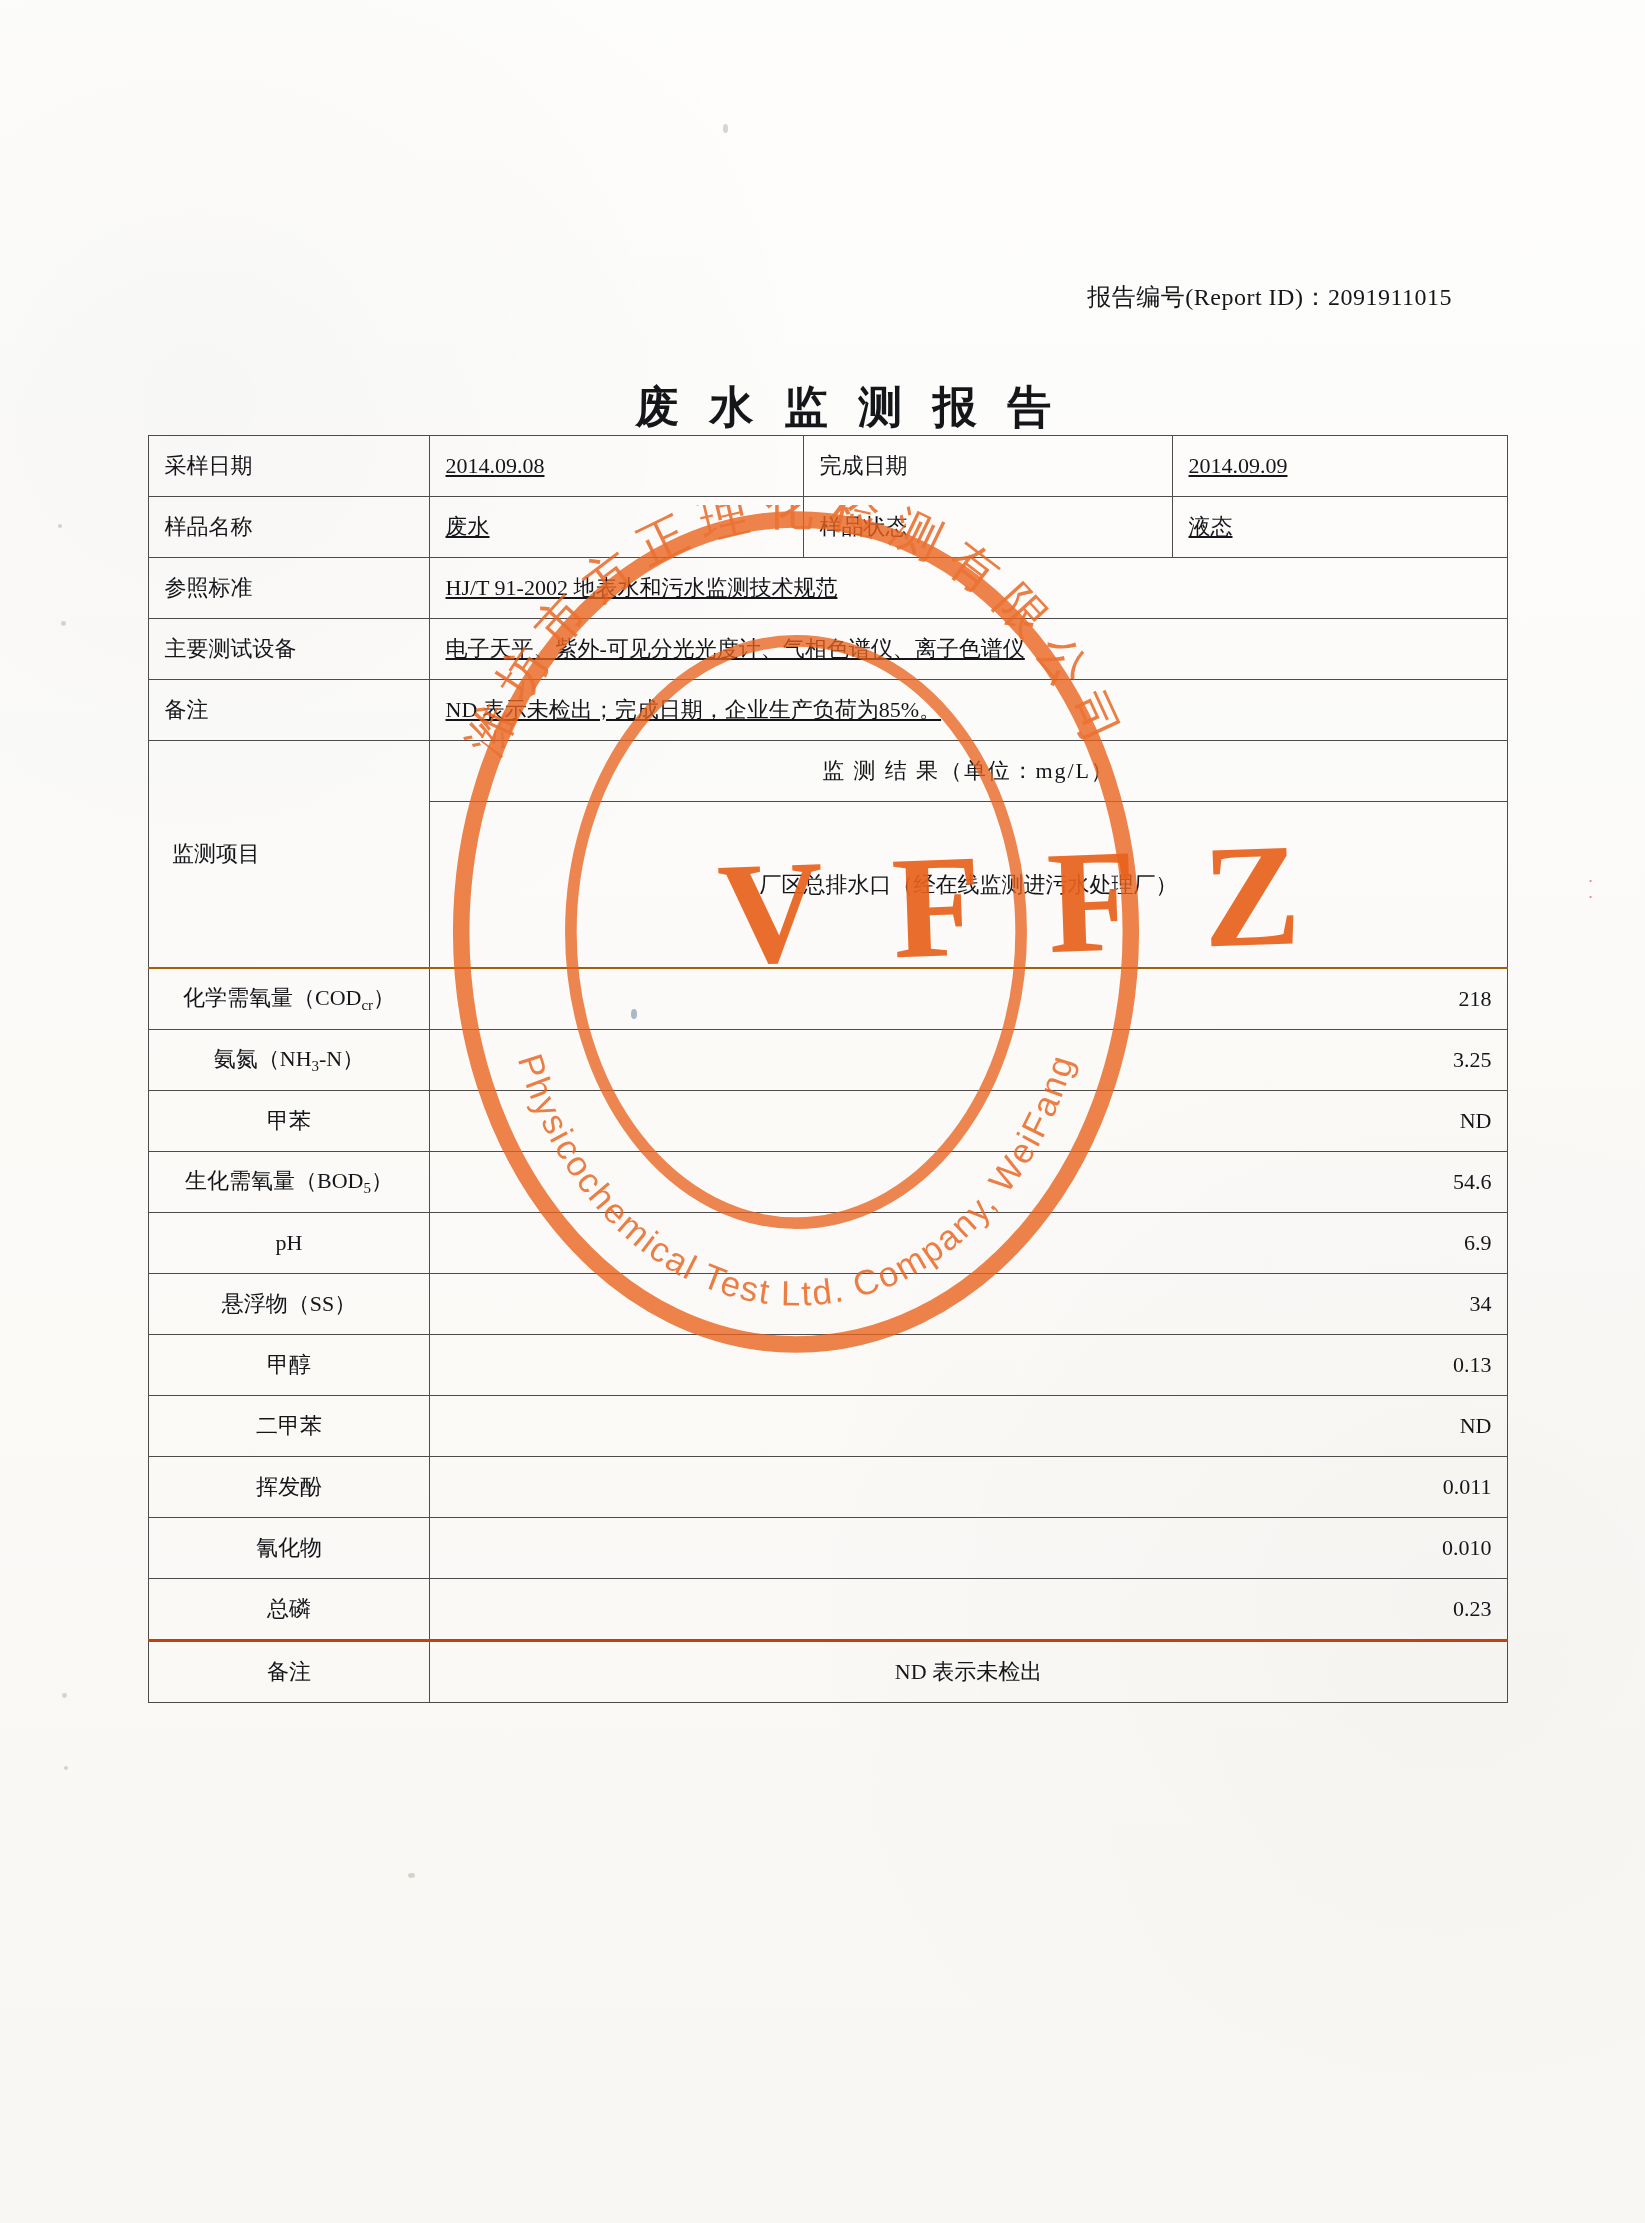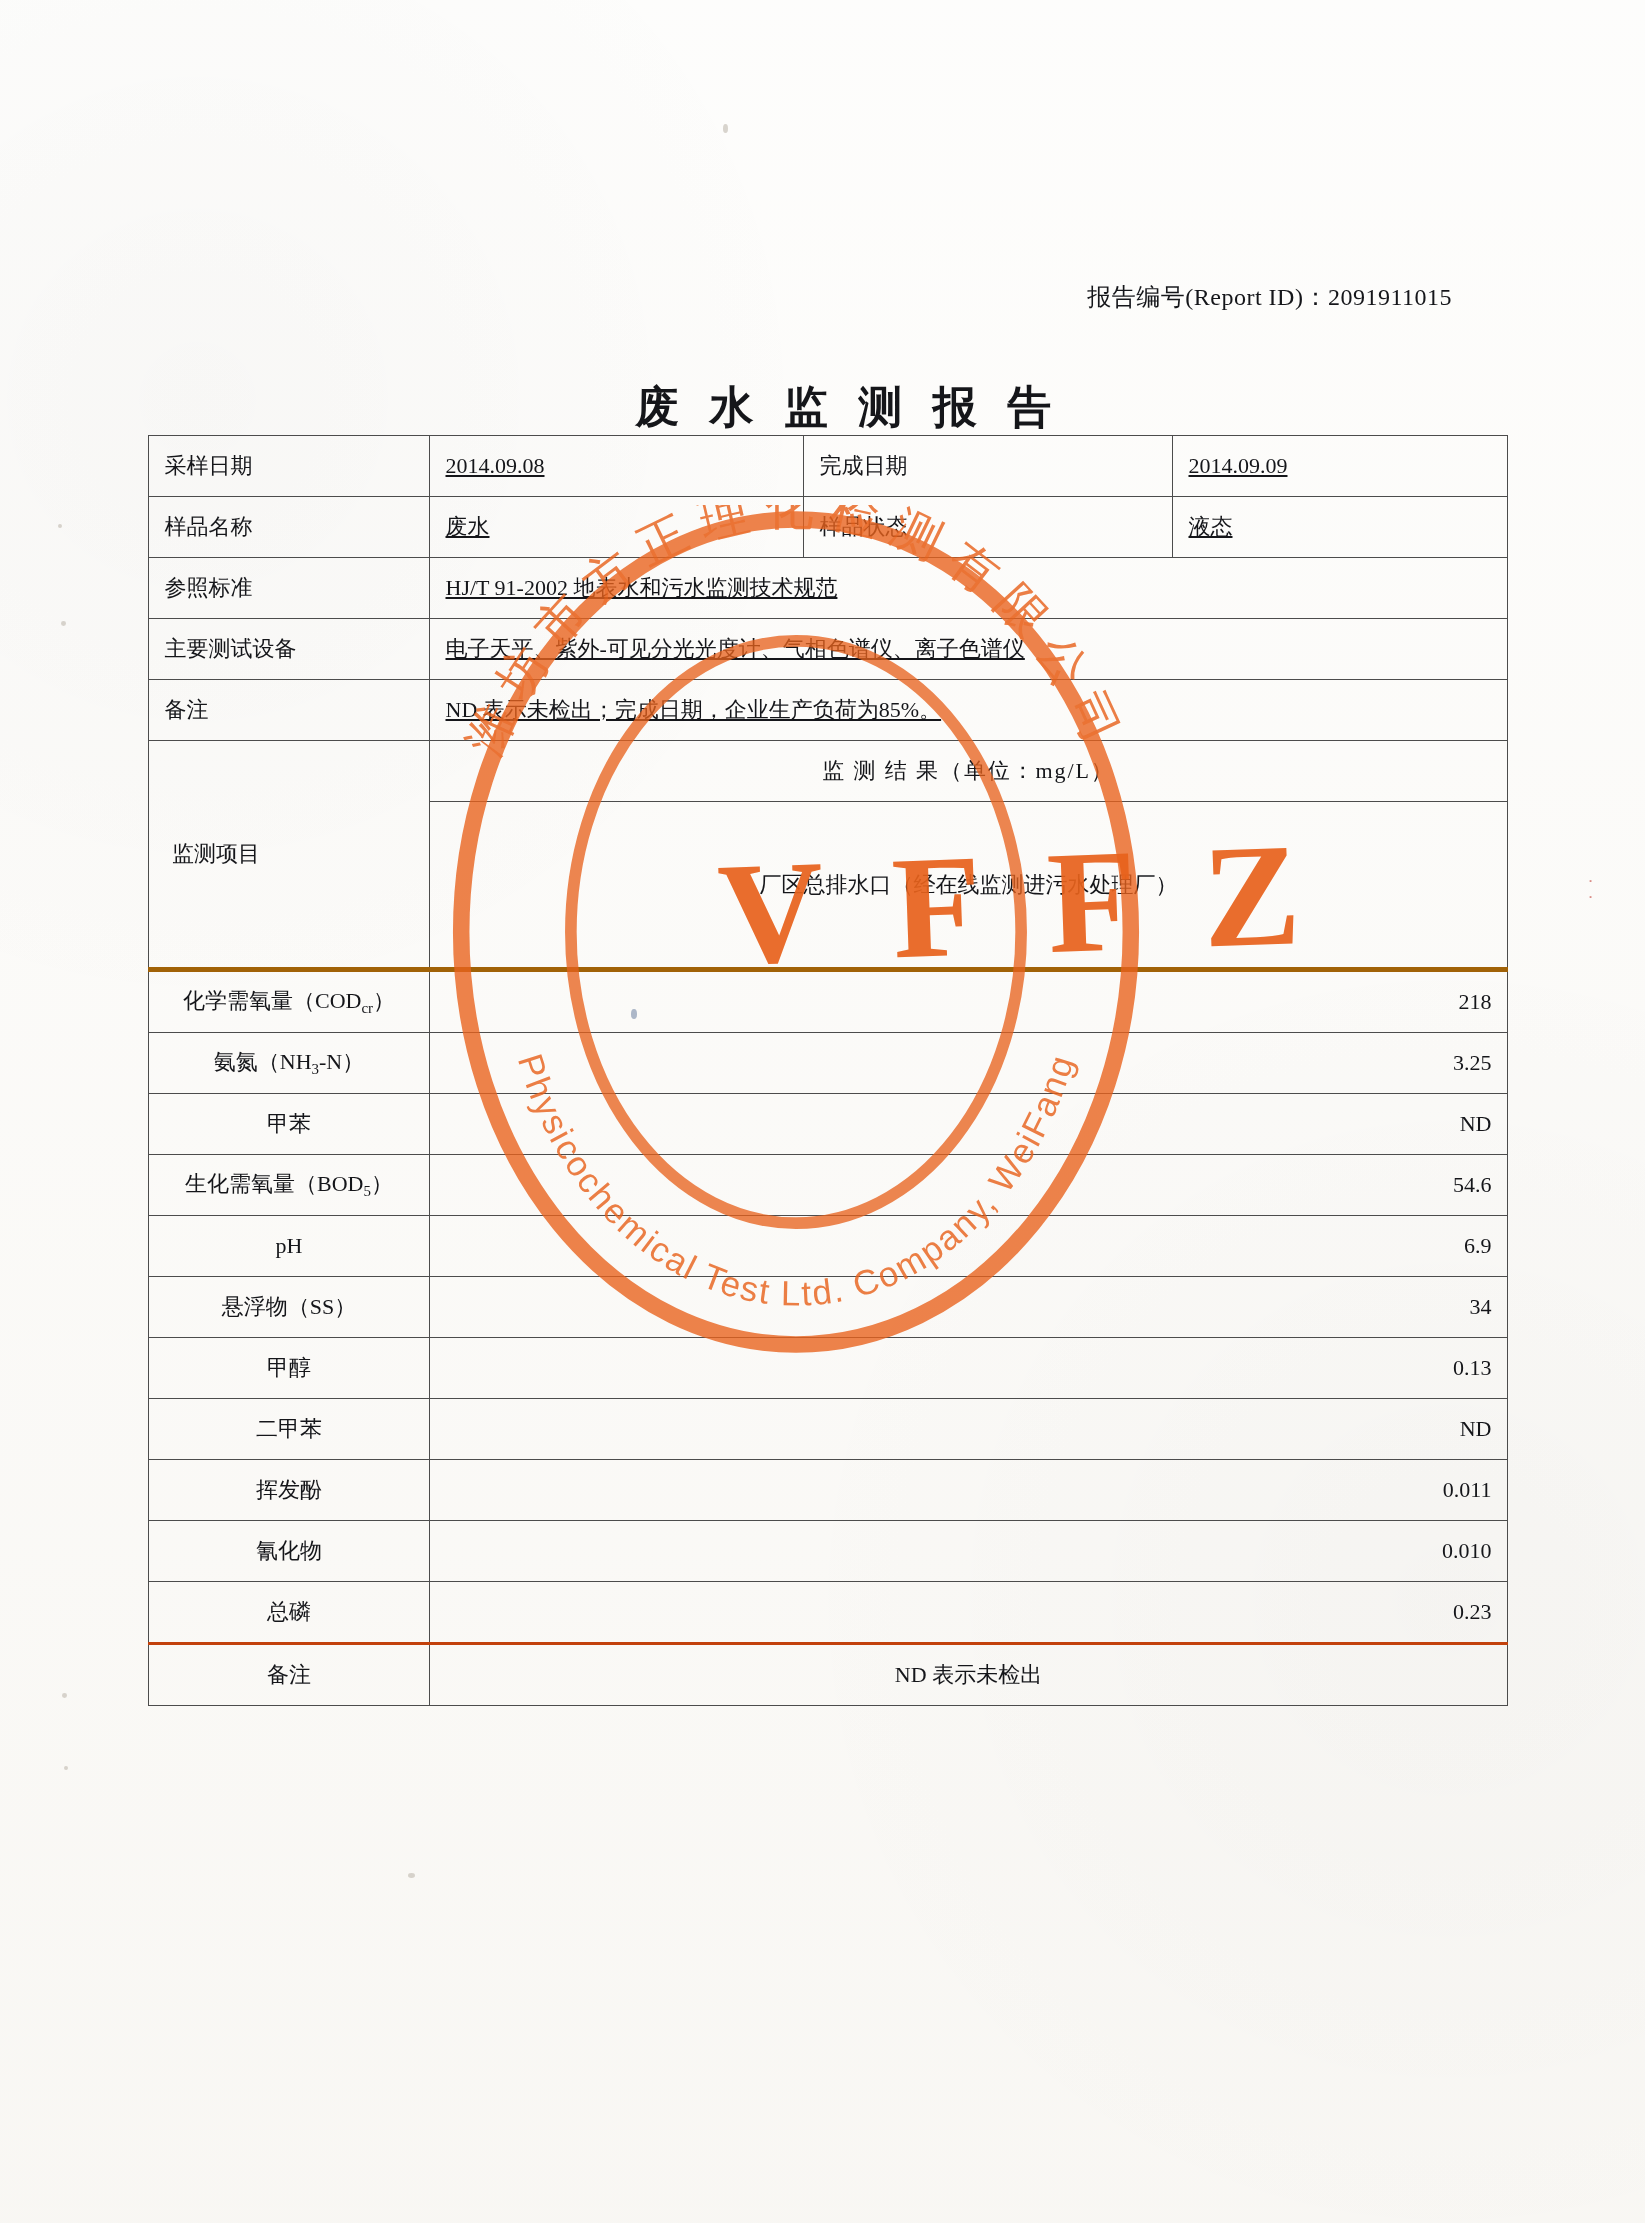--- a/index.html
+++ b/index.html
@@ -125,21 +125,21 @@
     border-bottom: 1px dashed #6a6a6a;
     border-right: 1px solid #4c4c4c;
     border-left: 1px dashed #8a8a8a;
     height: 66px;
     font-size: 22px;
     padding: 0;
   }
   tr.last-analyte td.analyte,
   tr.last-analyte td.result { border-bottom: 3px solid #c2410c; }
   tr.first-analyte td.analyte,
-  tr.first-analyte td.result { border-top: 5px solid #a16207; }
+  tr.first-analyte td.result { border-top: 2px solid #a16207; }
 
   td.note-label {
     text-align: center;
     font-size: 22px;
     height: 68px;
     border: 1px solid #4c4c4c;
   }
   td.note-value {
     text-align: center;
     font-size: 22px;

